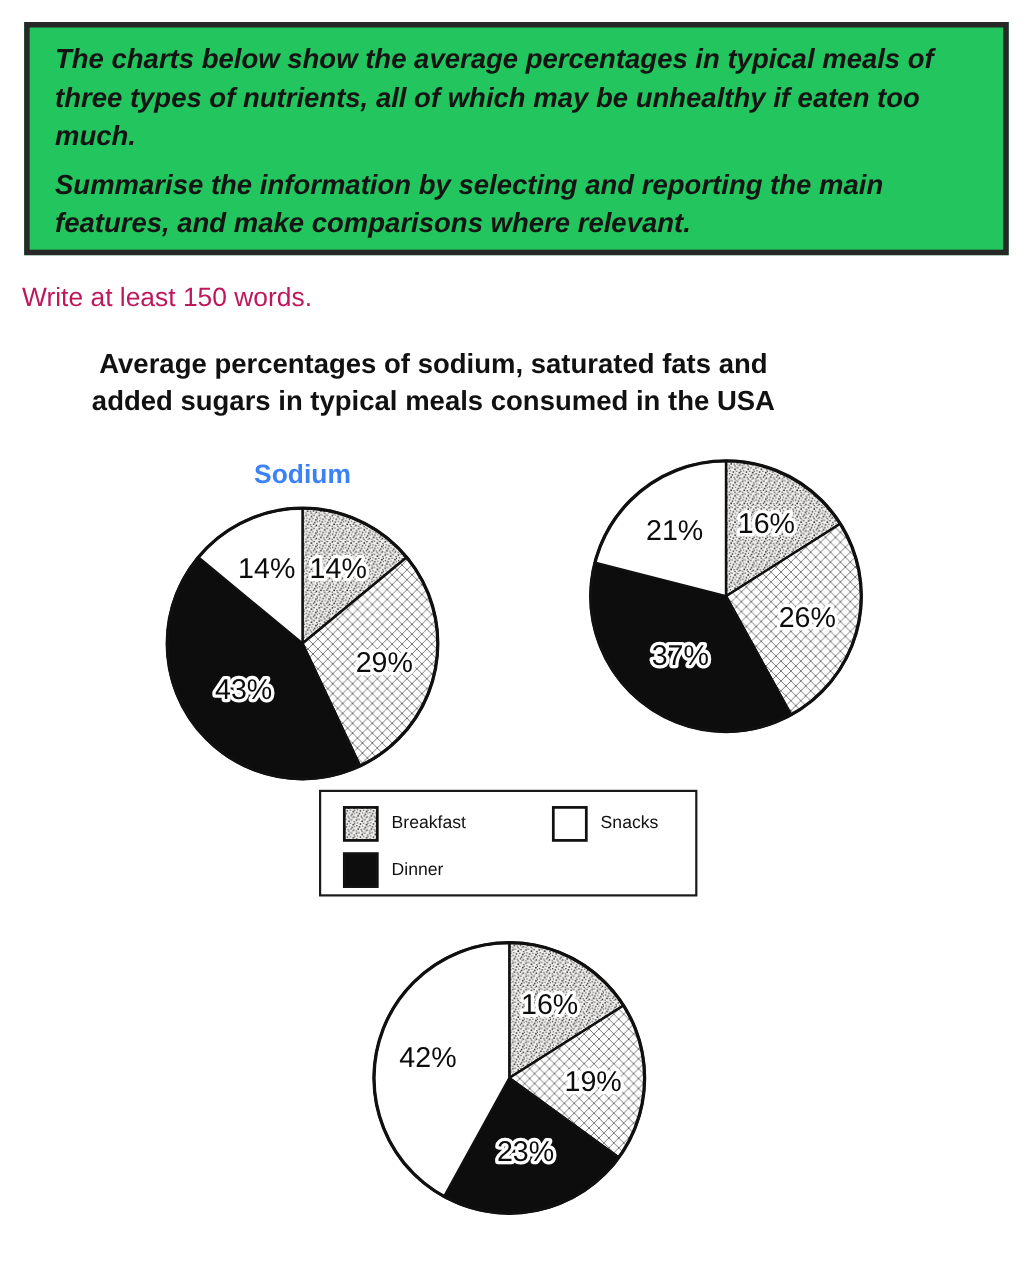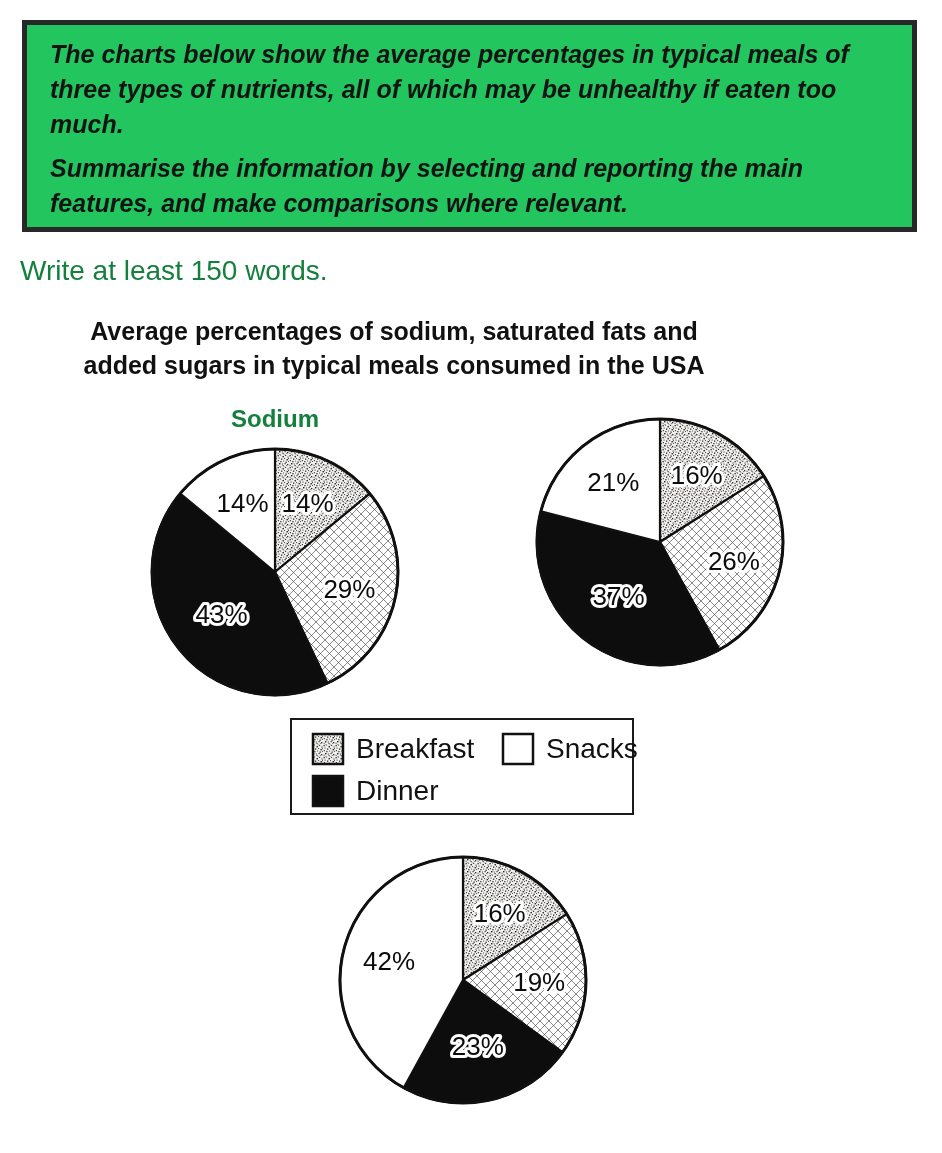--- a/index.html
+++ b/index.html
@@ -17,38 +17,38 @@
   }
   .task-box p {
     margin: 0; font-size: 25px; line-height: 35px;
     font-weight: bold; font-style: italic; color: #141414;
   }
   .task-box p + p { margin-top: 9px; }
 
   
   .write-note {
     position: absolute; left: 20px; top: 256px;
-    font-size: 28px; line-height: 30px; color: #15803d;
+    font-size: 24px; line-height: 30px; color: #be185d;
   }
 
   
   .figure-title {
     position: absolute; left: 0; top: 314px; width: 788px;
     text-align: center; font-size: 25px; font-weight: bold;
     line-height: 34px; color: #111111;
   }
 
   
   .pie-block { position: absolute; width: 260px; }
   .pie-block.sodium      { left: 145px; top: 404px; }
   .pie-block.saturated   { left: 530px; top: 404px; }
   .pie-block.addedsugar  { left: 333px; top: 842px; }
   .pie-title {
     text-align: center; font-size: 24px; font-weight: bold;
-    line-height: 30px; color: #15803d;
+    line-height: 30px; color: #3b82f6; margin-top: 13px;
   }
   .pie-svg { display: block; width: 260px; height: 260px; margin-top: 8px; }
 
   .slice { stroke: #101010; stroke-width: 2.2; stroke-linejoin: round; }
   .pie-ring { fill: none; stroke: #101010; stroke-width: 3; }
   .pie-label {
     font-family: "Liberation Sans", sans-serif; font-size: 26px;
     fill: #0c0c0c; stroke: #ffffff; stroke-width: 6px;
     paint-order: stroke; stroke-linejoin: round;
     text-anchor: middle; dominant-baseline: central;
@@ -58,21 +58,21 @@
   .legend-box {
     position: absolute; left: 290px; top: 718px; width: 344px; height: 97px;
     box-sizing: border-box; border: 2px solid #1a1a1a; background: #ffffff;
     display: grid; grid-template-columns: 190px 1fr;
     grid-template-rows: 42px 42px; grid-auto-flow: column;
     padding: 12px 0 0 19px;
   }
   .legend-item { display: flex; align-items: flex-start; }
   .legend-swatch svg { display: block; }
   .legend-label {
-    font-size: 28px; line-height: 33px; margin-left: 11px; color: #111111;
+    font-size: 16px; line-height: 33px; margin-left: 11px; color: #111111;
   }
 
   .defs-holder { position: absolute; width: 0; height: 0; }
 </style>
 </head>
 <body>
 
 <svg class="defs-holder" aria-hidden="true">
   <defs>
     <pattern id="pat-stipple" width="12" height="12" patternUnits="userSpaceOnUse">

